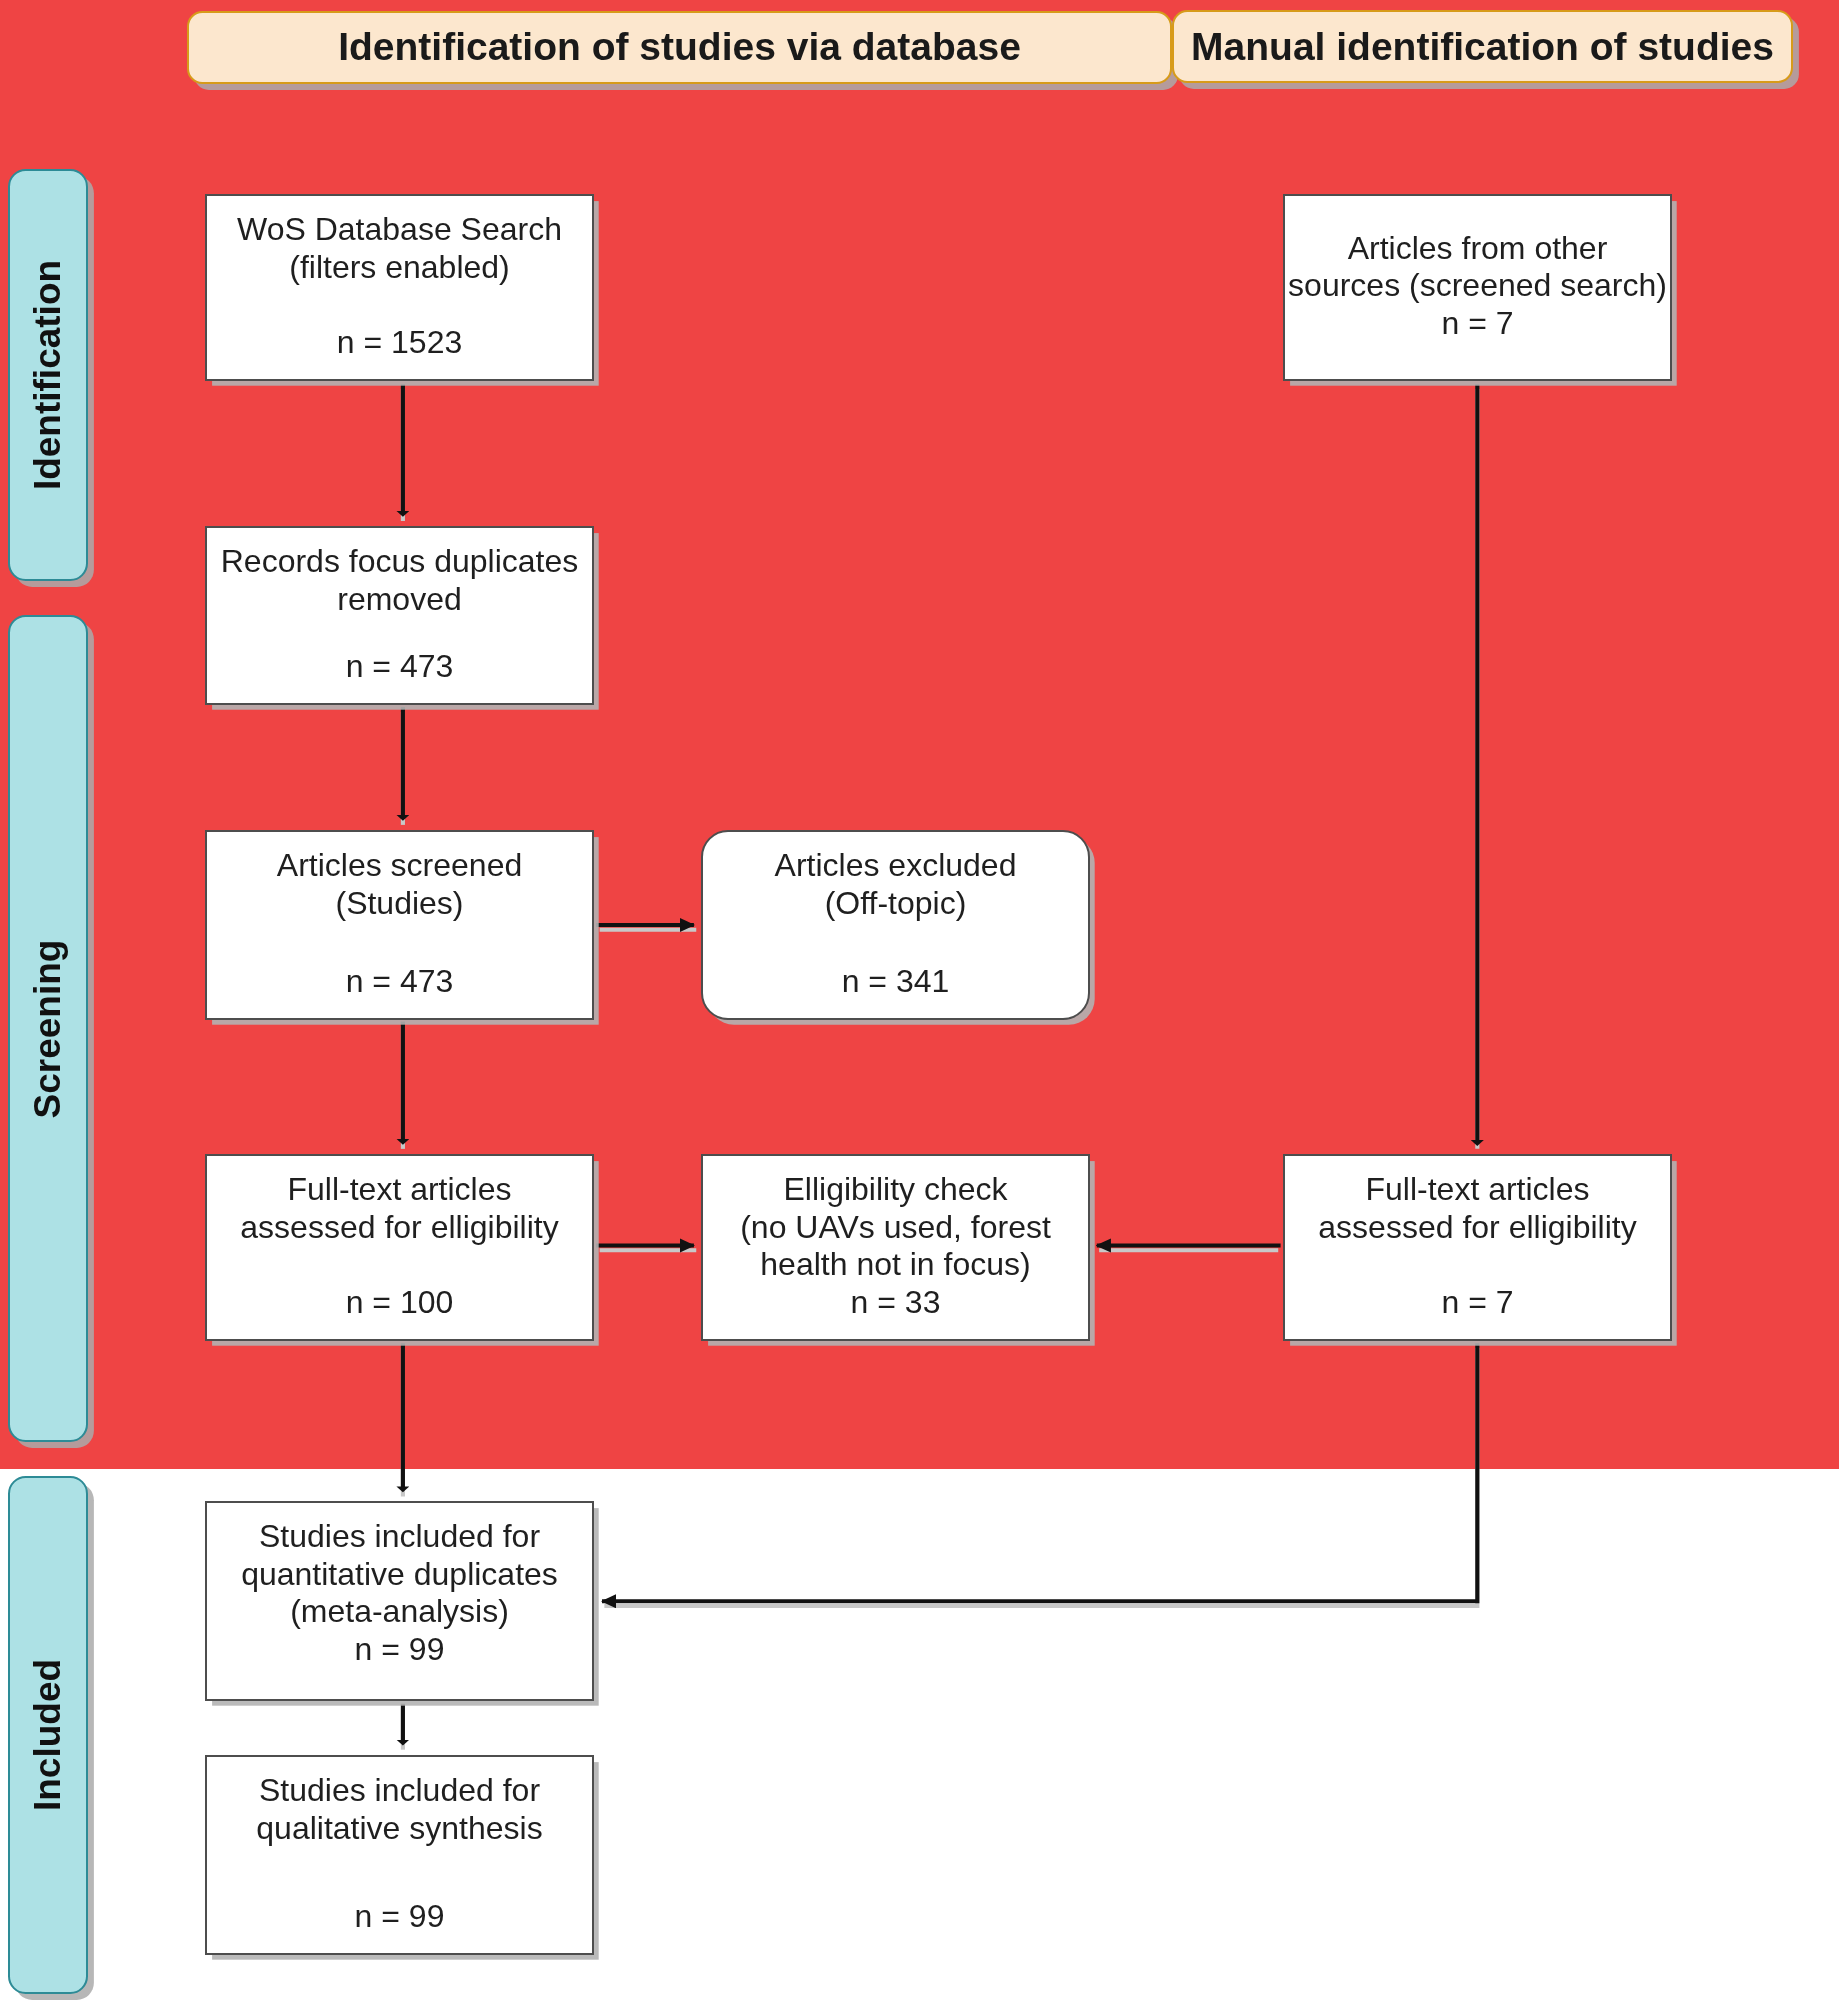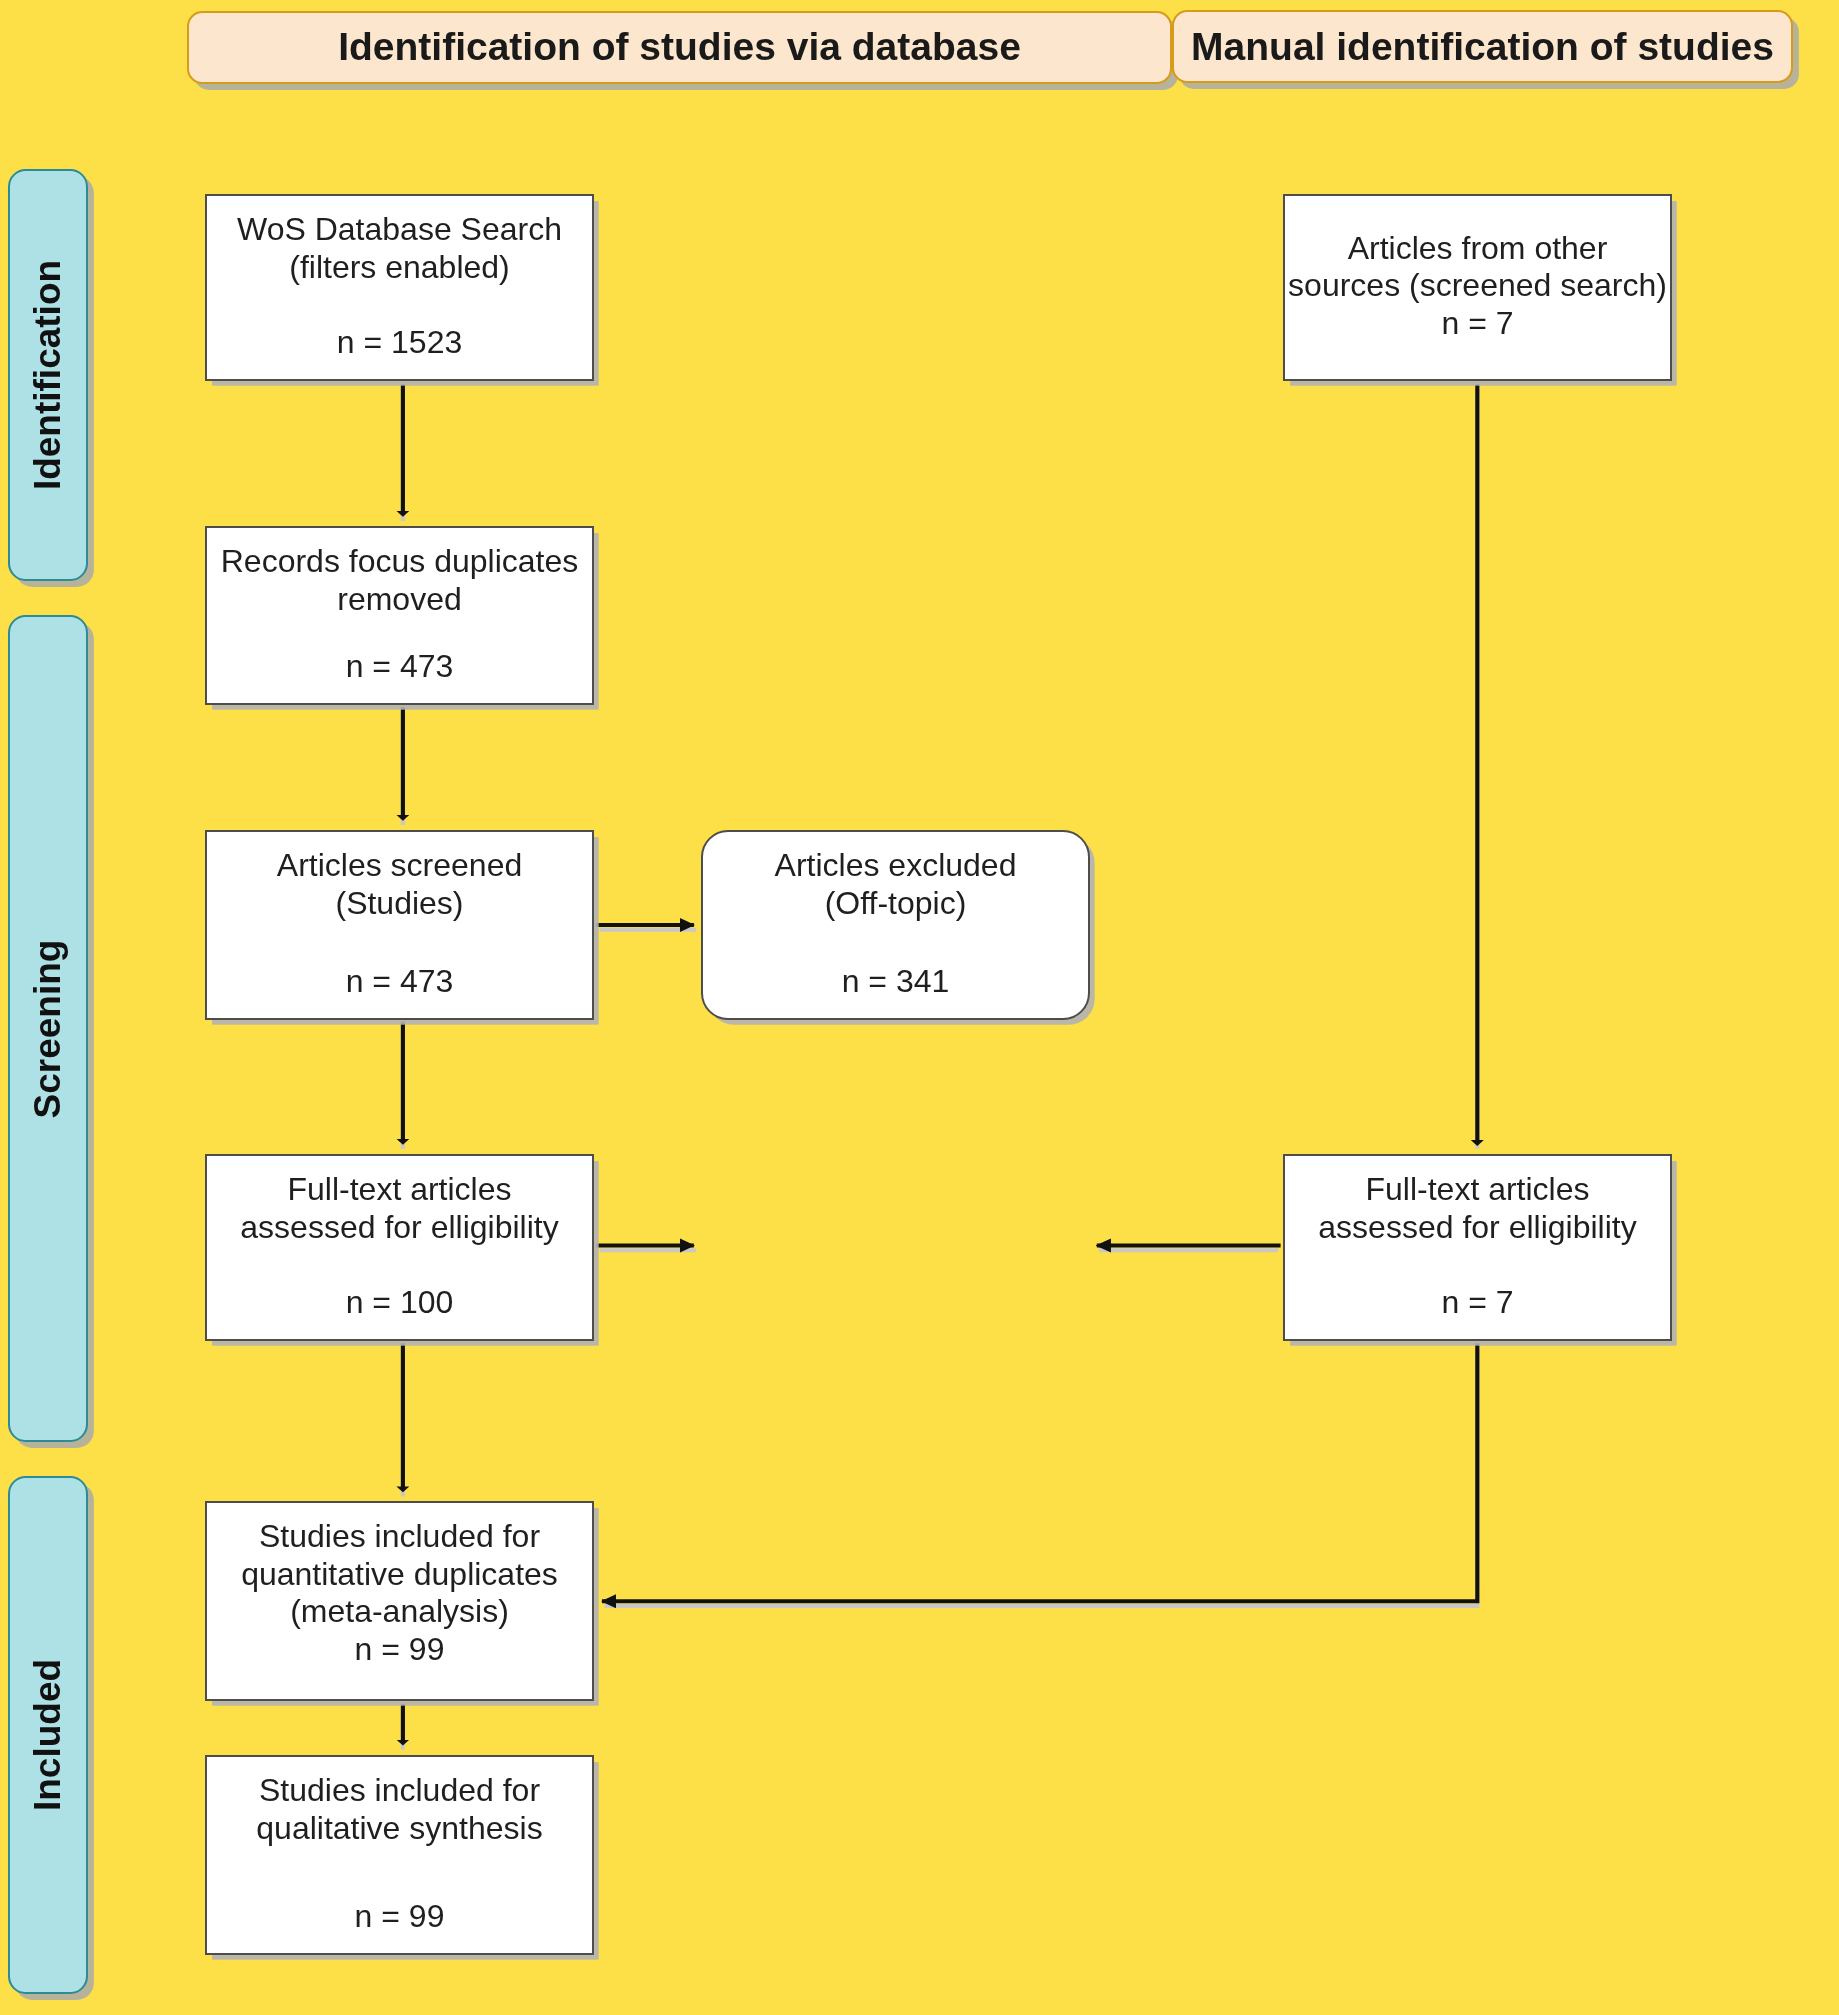--- a/index.html
+++ b/index.html
@@ -9,22 +9,22 @@
   }
   body {
     width: 1839px;
     height: 2015px;
     font-family: "Liberation Sans", sans-serif;
     overflow: hidden;
   }
   #stage {
     position: relative;
     width: 1839px;
-    height: 2015px;
-    background: #fde047;
+    height: 1469px;
+    background: #ef4444;
   }
   svg.layer {
     position: absolute;
     left: 0;
     top: 0;
     width: 1839px;
     height: 2015px;
   }
 
   
@@ -199,20 +199,26 @@
     <div class="count">n = 341</div>
   </div>
 
   <div class="node" style="left:205px; top:1154px; width:389px; height:187px;">
     <div class="ln">Full-text articles</div>
     <div class="ln">assessed for elligibility</div>
     <div class="gap"></div>
     <div class="count">n = 100</div>
   </div>
 
+  <div class="node" style="left:701px; top:1154px; width:389px; height:187px;">
+    <div class="ln">Elligibility check</div>
+    <div class="ln">(no UAVs used, forest</div>
+    <div class="ln">health not in focus)</div>
+    <div class="count" style="padding-bottom:0;">n = 33</div>
+  </div>
 
   <div class="node" style="left:1283px; top:1154px; width:389px; height:187px;">
     <div class="ln">Full-text articles</div>
     <div class="ln">assessed for elligibility</div>
     <div class="gap"></div>
     <div class="count">n = 7</div>
   </div>
 
   <div class="node" style="left:205px; top:1501px; width:389px; height:200px;">
     <div class="ln">Studies included for</div>

